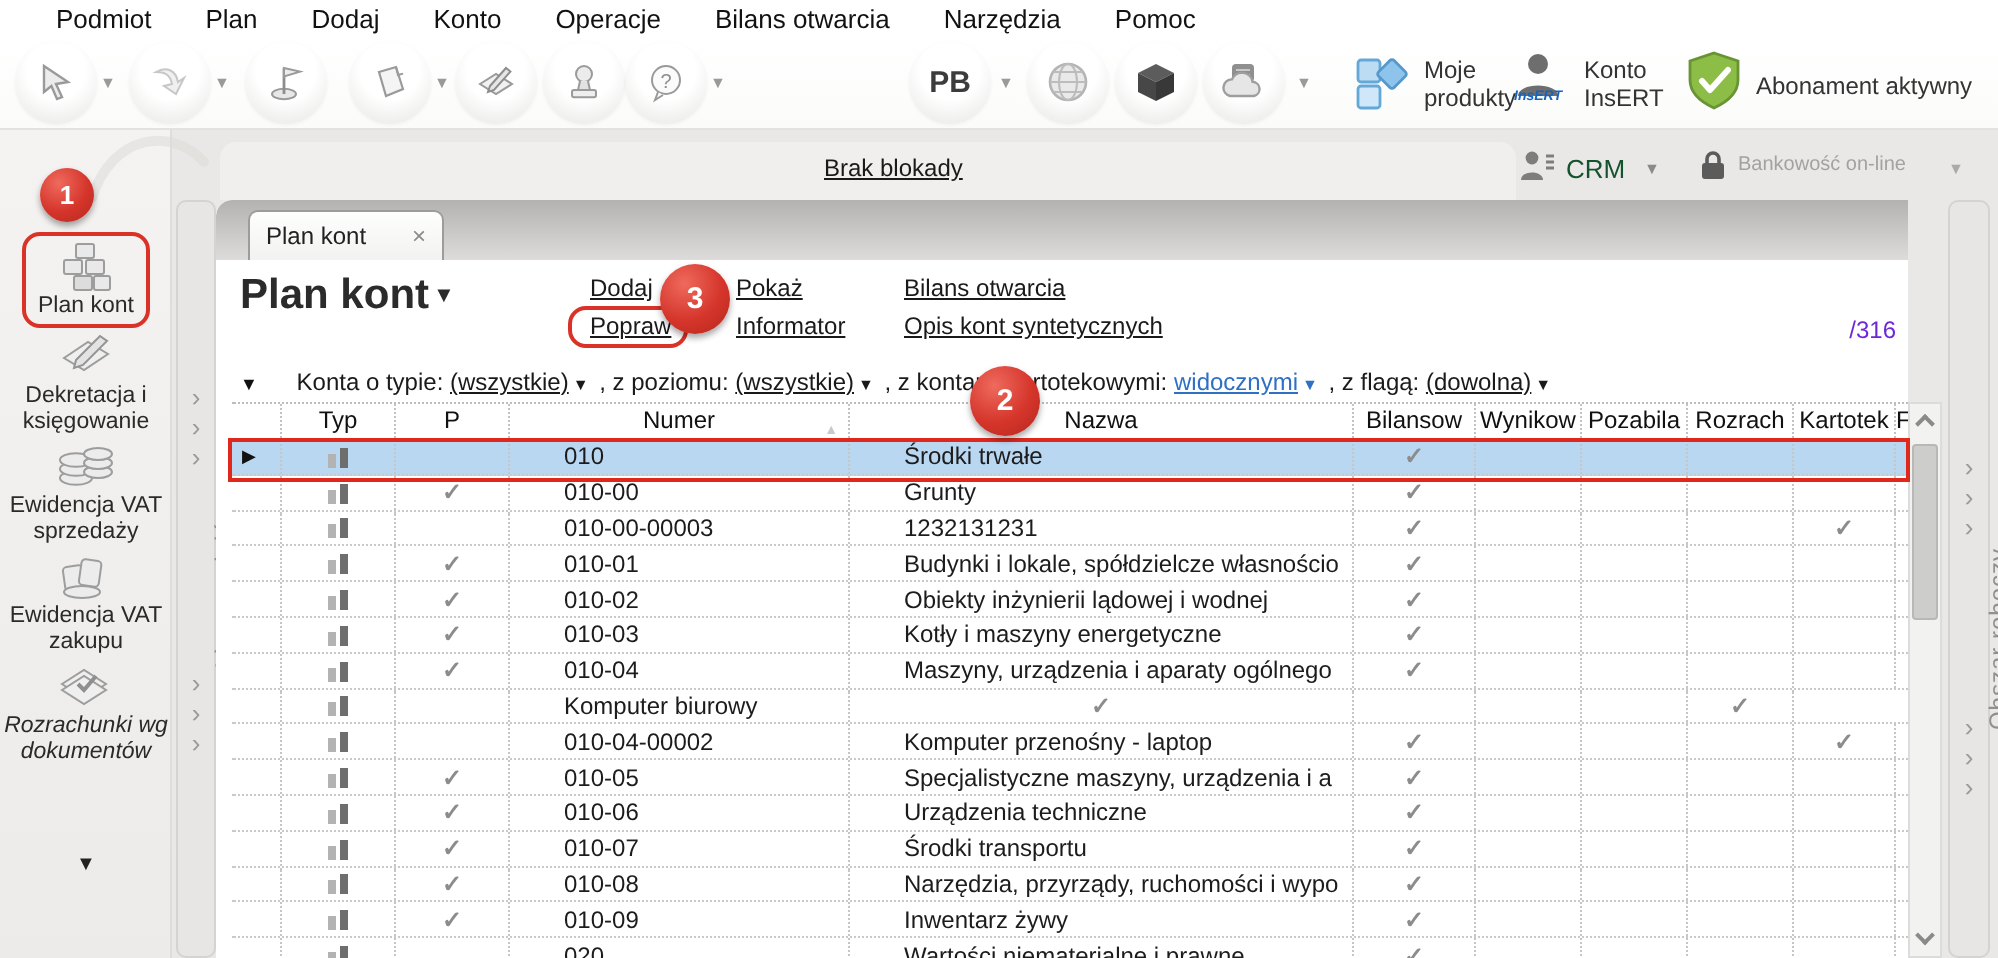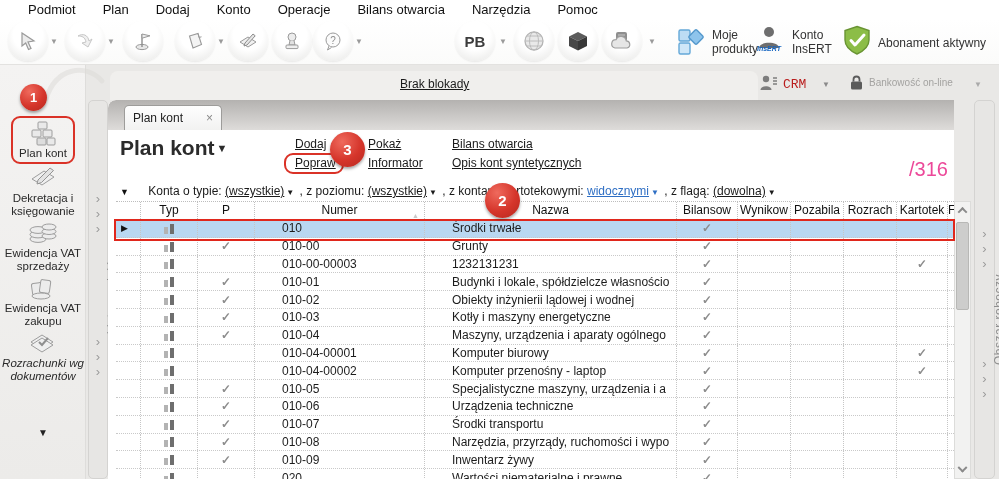--- a/index.html
+++ b/index.html
@@ -21,21 +21,21 @@
   .caret { position:absolute; top:18px; font-size:8px; color:#9a9a9a; }
   .tb-label { position:absolute; font-size:12px; color:#333; line-height:14px; }
   .pbtext { font-weight:bold; font-size:15px; color:#3c3c3c; }
 
   
   .statusband { position:absolute; left:0; top:65px; width:999px; height:35px; background:#e9e8e6; }
   .statuspanel { position:absolute; left:110px; top:6px; width:648px; height:29px;
                  background:#f0efed; border-radius:8px 8px 0 0; }
   .slink { position:absolute; top:12px; text-decoration:underline; color:#1a1a1a; }
   .sgray { color:#a3a2a0; }
-  .sdark { color:#b91c1c;font-family:Liberation Mono, monospace; }
+  .sdark { color:#14532d; }
 
   
   .sidebar { position:absolute; left:0; top:65px; width:86px; height:414px;
              background:linear-gradient(#f4f3f2,#ecebe9); border-right:1px solid #dedddb; }
   .side-item { position:absolute; left:0; width:86px; text-align:center; cursor:default; }
   .side-item .lbl { font-size:11.5px; line-height:12.5px; color:#2a2a2a; margin-top:1px; }
   .side-item svg { display:block; margin:0 auto; }
   .side-arrow { position:absolute; left:0; top:362px; width:86px; text-align:center; font-size:10px; color:#222; }
   .watermark { position:absolute; left:38px; top:-4px; opacity:.55; }
 
@@ -61,21 +61,21 @@
   .page-title { position:absolute; left:12px; top:36px; font-size:21px; font-weight:bold; color:#2b2b2b; }
   .page-title .tcaret { font-size:11px; vertical-align:3px; margin-left:2px; color:#2b2b2b; }
   .alink { position:absolute; font-size:12px; color:#1a1a1a; text-decoration:underline; cursor:pointer; }
   .alink .dcaret { font-size:8px; color:#222; text-decoration:none; display:inline-block; margin-left:3px; }
 
   .filterrow { position:absolute; left:12px; top:84px; font-size:12px; color:#1a1a1a; white-space:nowrap; }
   .filterrow .funnel { font-size:9px; margin-right:16px; color:#111; }
   .fval { text-decoration:underline; }
   .fcaret { font-size:8px; margin:0 2px; }
   .fblue { color:#2f6fc4; }
-  .count { position:absolute; right:6px; top:58px; font-size:20px; color:#ec4899; }
+  .count { position:absolute; right:6px; top:58px; font-size:12px; color:#6d28d9; }
 
   
   .table { position:absolute; left:8px; top:101px; width:838px; height:278px; overflow:hidden;
            border-top:1px dotted #bdbdbd; }
   .thead, .trow { display:grid;
       grid-template-columns:25px 57px 57px 170px 252px 61px 53px 53px 53px 51px 1fr; }
   .thead { height:18px; border-bottom:1px dotted #a9a9a9; }
   .thead .hc { font-size:12px; color:#111; text-align:center; line-height:17px;
                border-right:1px dotted #c2c2c2; position:relative; overflow:hidden; white-space:nowrap; }
   .thead .hc .sort { position:absolute; right:5px; top:5px; font-size:7px; color:#c9c9c9; }
@@ -251,21 +251,21 @@
       <svg width="30" height="32" viewBox="0 0 30 32">
           <path d="M15 1.5 L27 5.5 V15 c0 7-5.5 11-12 14 C8.5 26 3 22 3 15 V5.5 Z" fill="#8cbd47" stroke="#699433" stroke-width="1.4"></path>
           <path d="M9 15.5 l4 4.5 L22 10" fill="none" stroke="#ffffff" stroke-width="3" stroke-linecap="round" stroke-linejoin="round"></path>
         </svg>
     </div>
     <div class="tb-label" style="left:878px; top:17px;">Abonament aktywny</div>
   </div>
 
   <div class="statusband">
     <div class="statuspanel"></div>
-    <span class="slink" style="left:400px;text-decoration:underline;">Brak blokady</span>
+    <span class="slink" style="left:412px;text-decoration:underline;">Brak blokady</span>
 
     <span style="position:absolute; left:758px; top:8px;">
       <svg width="20" height="20" viewBox="0 0 20 20">
           <circle cx="8" cy="6" r="3.2" fill="#7d7d7d"></circle>
           <path d="M2.5 17 c0-5 11-5 11 0 Z" fill="#7d7d7d"></path>
           <path d="M15 5 h4 M15 8 h4 M15 11 h4" stroke="#7d7d7d" stroke-width="1.6"></path>
         </svg>
     </span>
     <span class="sdark" style="position:absolute; left:783px; top:12px; font-size:13px;">CRM</span>
     <span class="fcaret" style="position:absolute; left:820px; top:15px; color:#8a8a8a;">▼</span>
@@ -607,21 +607,20 @@
             </div>
     <div class="c c-center">
               <span class="typ-icon">
                 <i></i>
                 <b></b>
               </span>
             </div>
     <div class="c c-center" data-flag="p">
               <span class="chk">✓</span>
             </div>
-    <div class="c c-numer">010-04-00001</div>
     <div class="c c-nazwa">Komputer biurowy</div>
     <div class="c c-center on" data-flag="bilansow">
               <span class="chk">✓</span>
             </div>
     <div class="c c-center"></div>
     <div class="c c-center"></div>
     <div class="c c-center"></div>
     <div class="c c-center on" data-flag="kartotek">
               <span class="chk">✓</span>
             </div>

